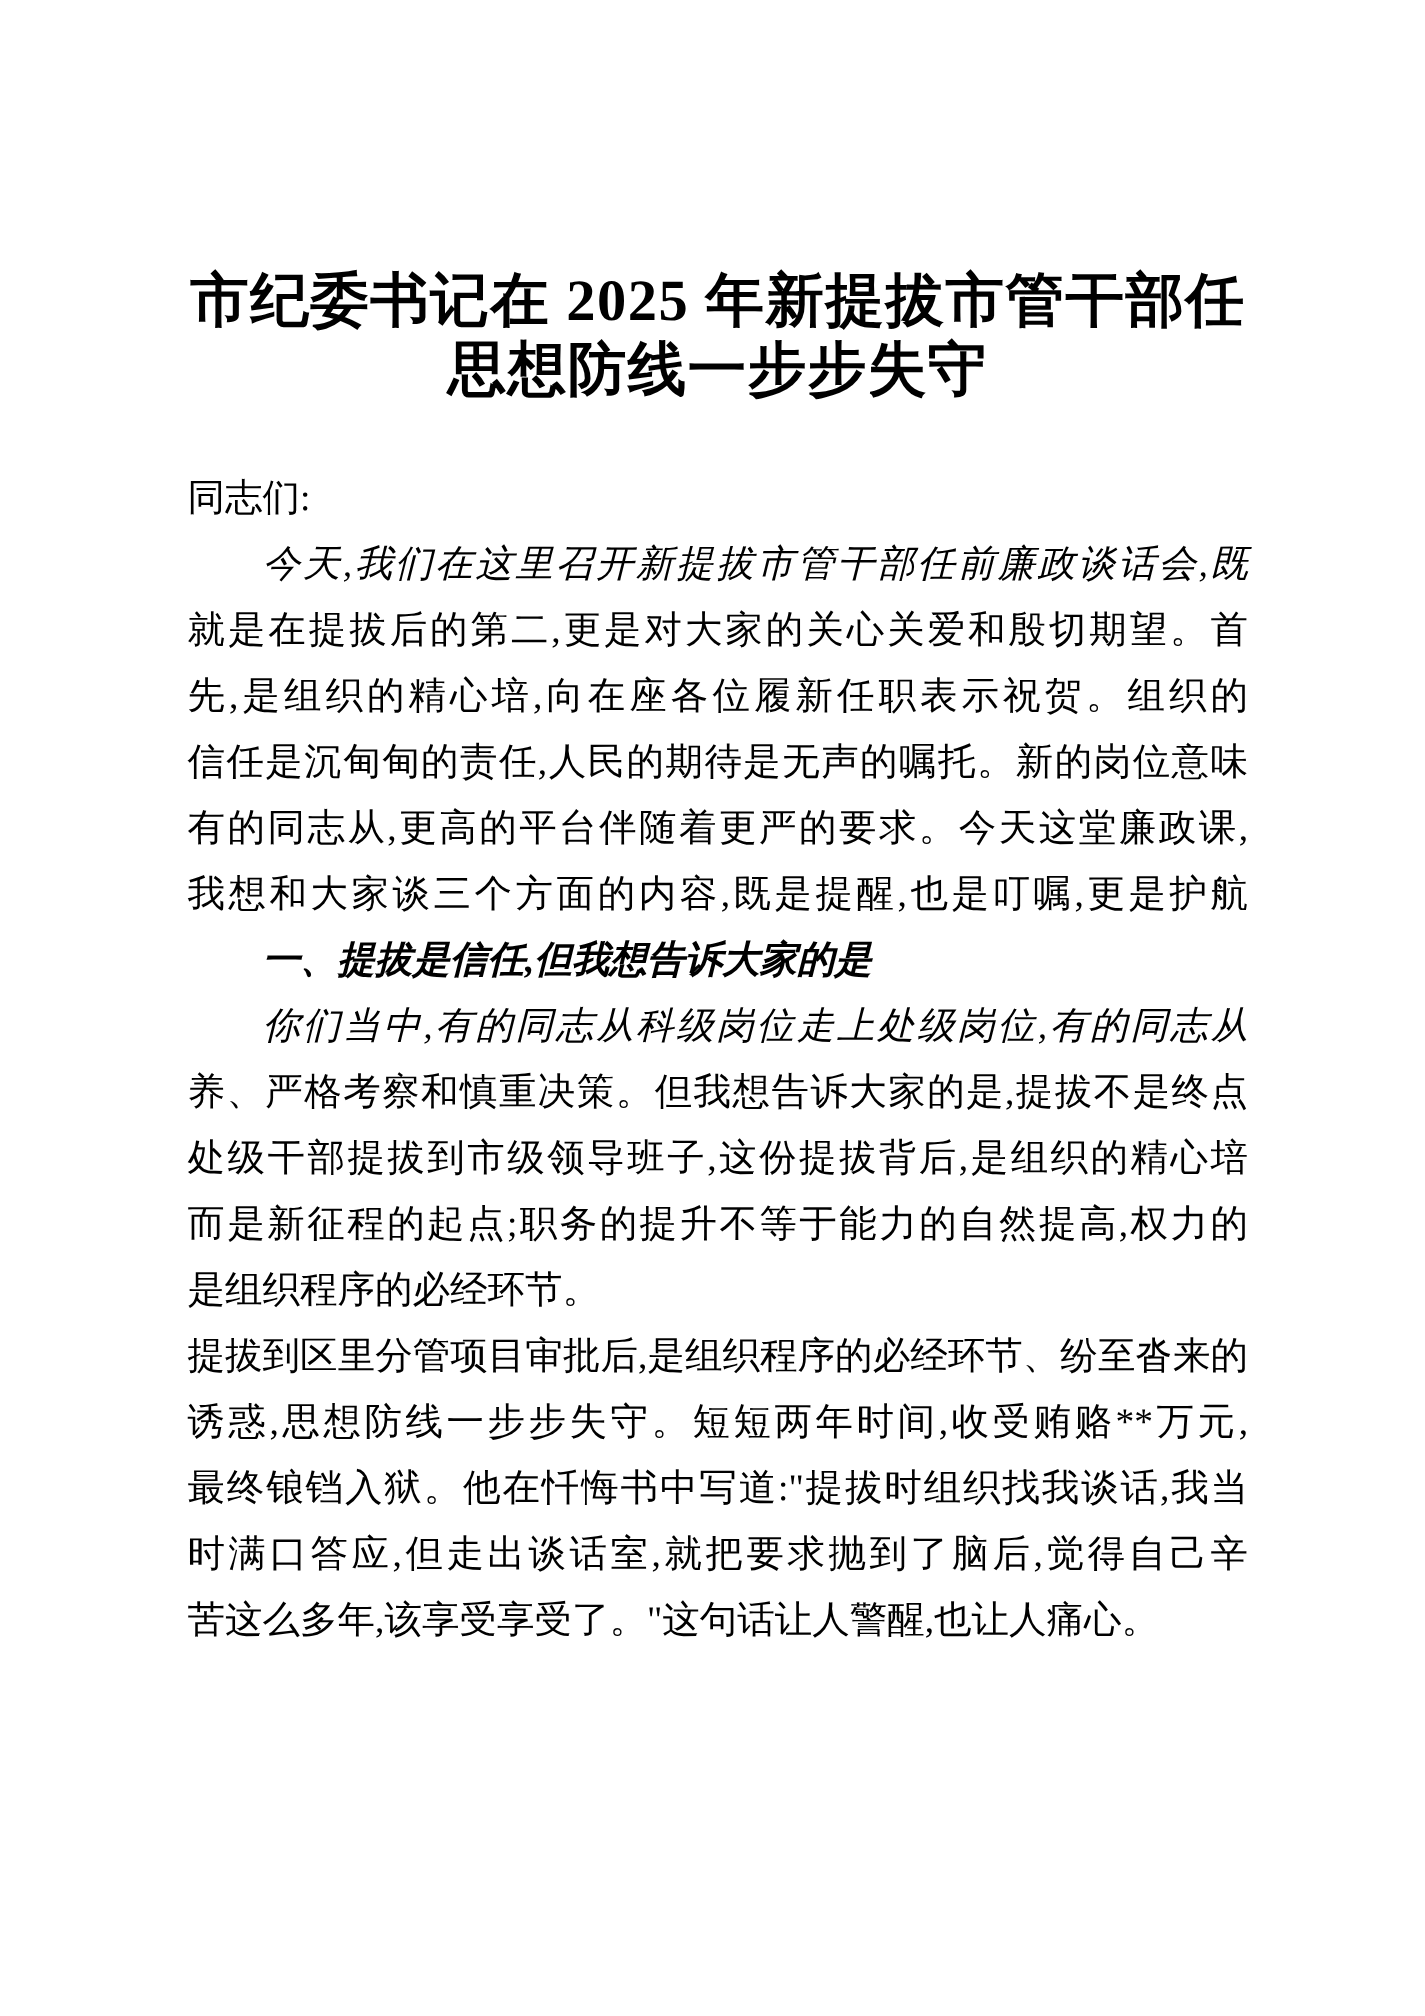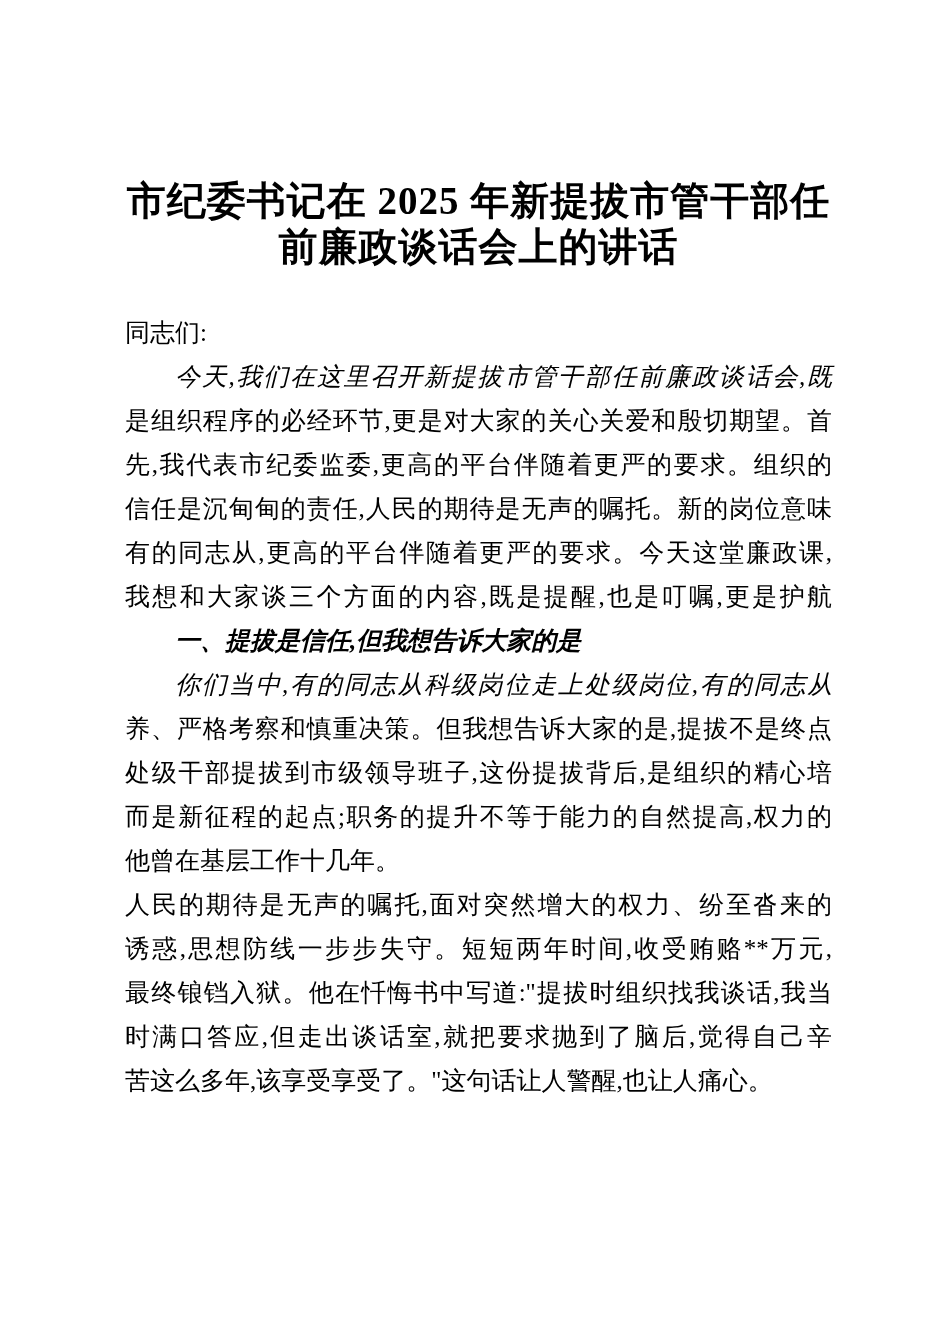--- a/index.html
+++ b/index.html
@@ -49,36 +49,36 @@
   .line.heading {
     font-weight: bold;
   }
 </style>
 </head>
 <body>
 
 <div class="page">
   <div class="doc-title">
     <div>市纪委书记在 2025 年新提拔市管干部任</div>
-    <div>前廉政谈话会上的讲话</div>
+    <div>思想防线一步步失守</div>
   </div>
   <div class="doc-body">
 
   <div class="line plain">同志们:</div>
       <div class="line indent">今天,我们在这里召开新提拔市管干部任前廉政谈话会,既</div>
-      <div class="line body">是组织程序的必经环节,更是对大家的关心关爱和殷切期望。首</div>
-      <div class="line body">先,我代表市纪委监委,更高的平台伴随着更严的要求。组织的</div>
+      <div class="line body">就是在提拔后的第二,更是对大家的关心关爱和殷切期望。首</div>
+      <div class="line body">先,是组织的精心培,向在座各位履新任职表示祝贺。组织的</div>
       <div class="line body">信任是沉甸甸的责任,人民的期待是无声的嘱托。新的岗位意味</div>
       <div class="line body">有的同志从,更高的平台伴随着更严的要求。今天这堂廉政课,</div>
       <div class="line body">我想和大家谈三个方面的内容,既是提醒,也是叮嘱,更是护航</div>
       <div class="line heading">一、提拔是信任,但我想告诉大家的是</div>
       <div class="line indent">你们当中,有的同志从科级岗位走上处级岗位,有的同志从</div>
       <div class="line body">养、严格考察和慎重决策。但我想告诉大家的是,提拔不是终点</div>
       <div class="line body">处级干部提拔到市级领导班子,这份提拔背后,是组织的精心培</div>
       <div class="line body">而是新征程的起点;职务的提升不等于能力的自然提高,权力的</div>
-      <div class="line end">他曾在基层工作十几年。</div>
-      <div class="line body">人民的期待是无声的嘱托,面对突然增大的权力、纷至沓来的</div>
+      <div class="line end">是组织程序的必经环节。</div>
+      <div class="line body">提拔到区里分管项目审批后,是组织程序的必经环节、纷至沓来的</div>
       <div class="line body">诱惑,思想防线一步步失守。短短两年时间,收受贿赂**万元,</div>
       <div class="line body">最终锒铛入狱。他在忏悔书中写道:"提拔时组织找我谈话,我当</div>
       <div class="line body">时满口答应,但走出谈话室,就把要求抛到了脑后,觉得自己辛</div>
       <div class="line end">苦这么多年,该享受享受了。"这句话让人警醒,也让人痛心。</div>
     </div>
 </div>
 
 </body></html>

